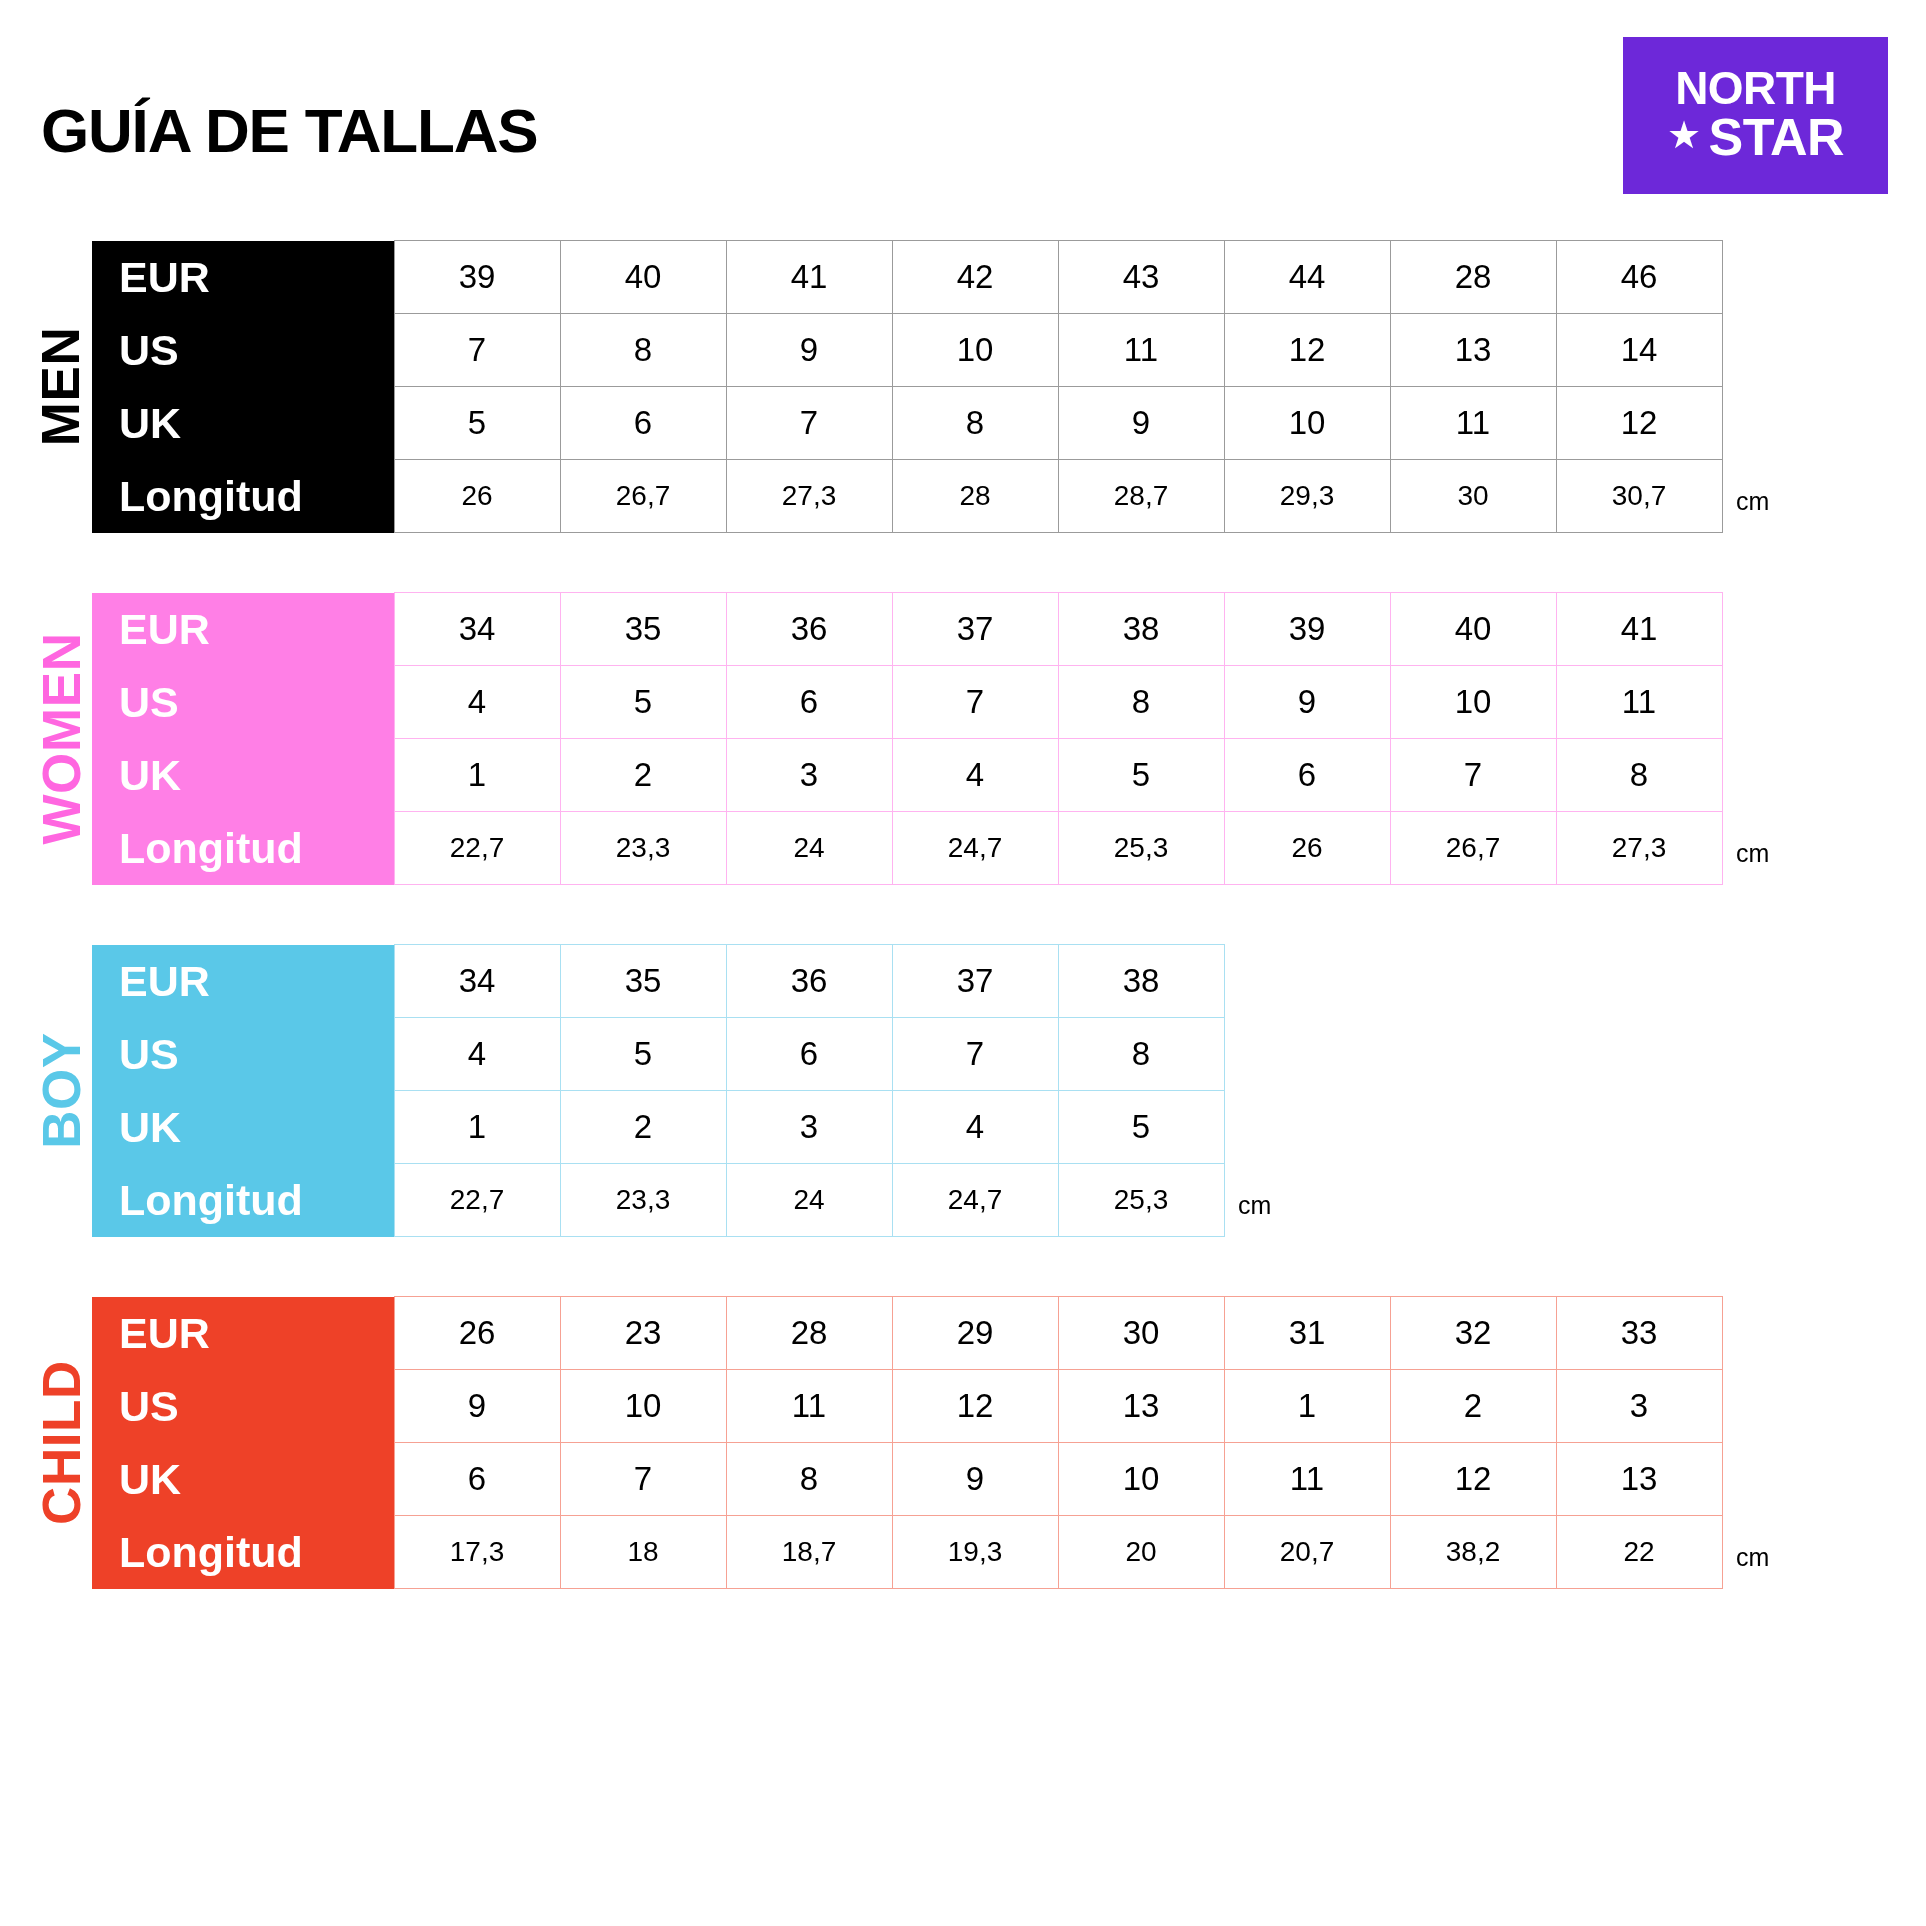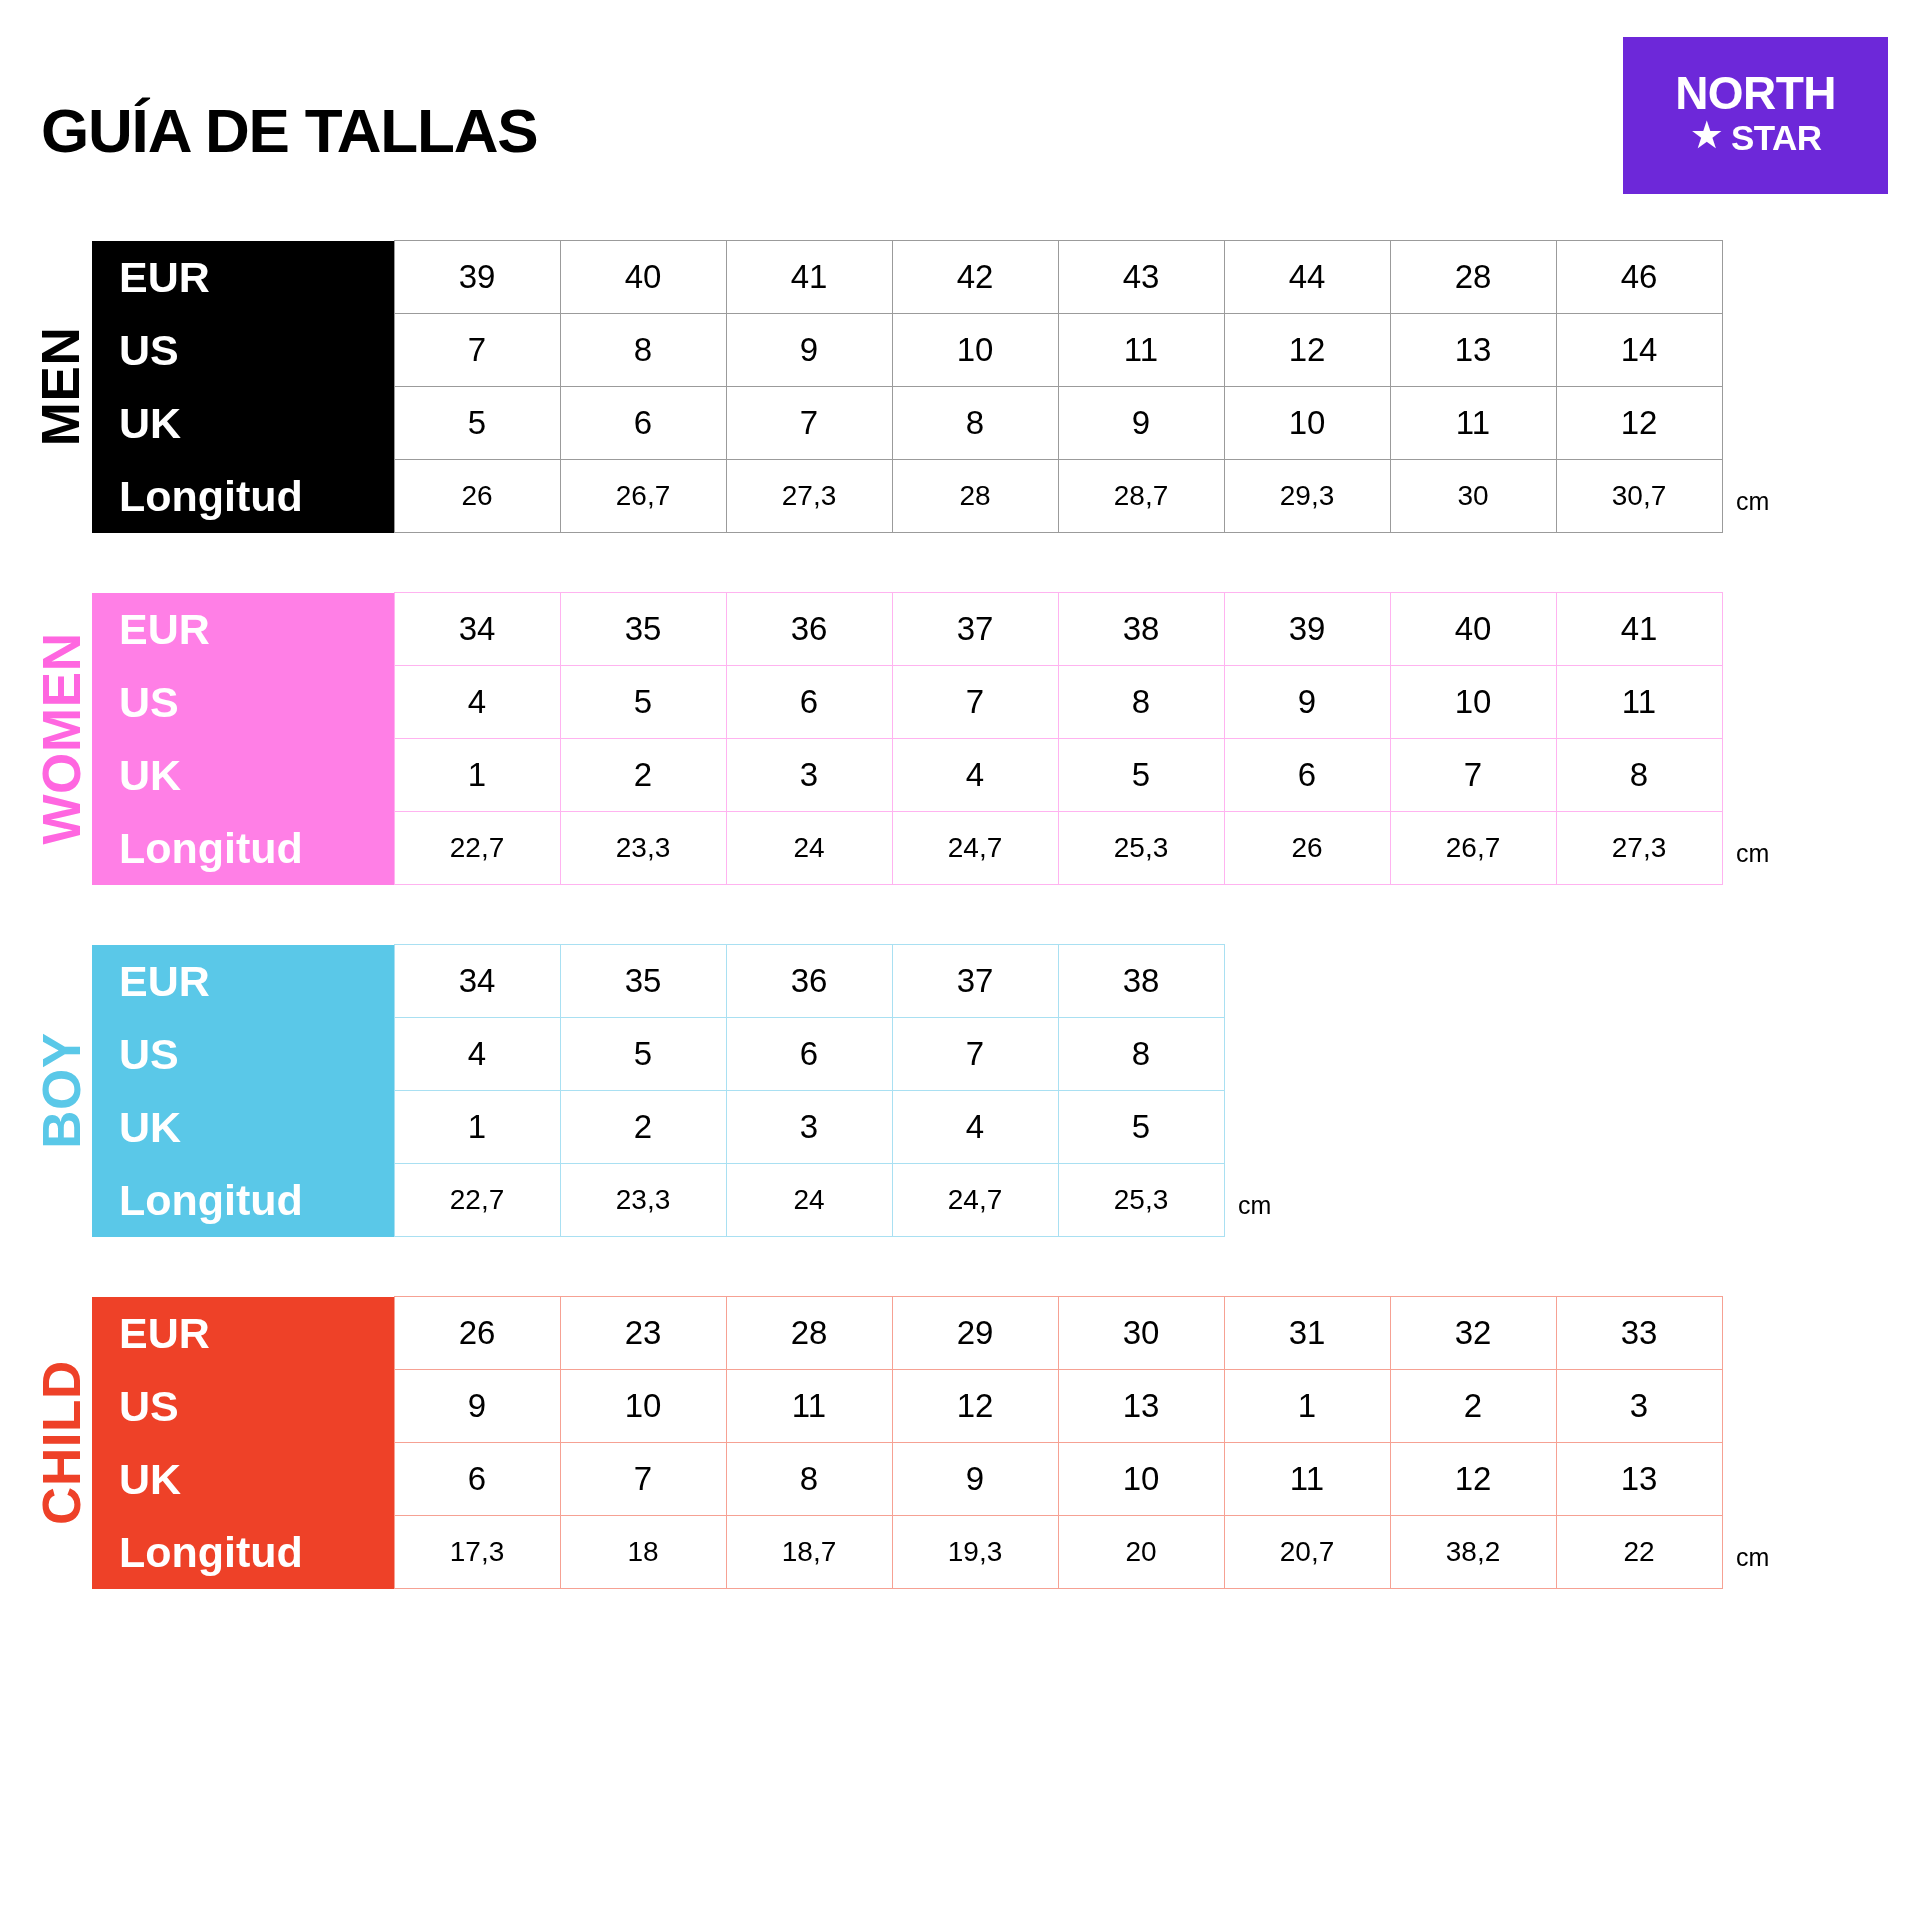--- a/index.html
+++ b/index.html
@@ -60,21 +60,21 @@
     line-height: 0.95;
     margin-top: 2.5px;
   }
   .logo-star-glyph {
     font-size: 38px;
     line-height: 1;
     display: inline-block;
     transform: translateY(-2.5px);
   }
   .logo-star {
-    font-size: 35px;
+    font-size: 52px;
     font-weight: 700;
     letter-spacing: -0.6px;
   }
 
   
   .block {
     position: relative;
     margin: 0 0 0 0;
     display: flex;
     align-items: stretch;

